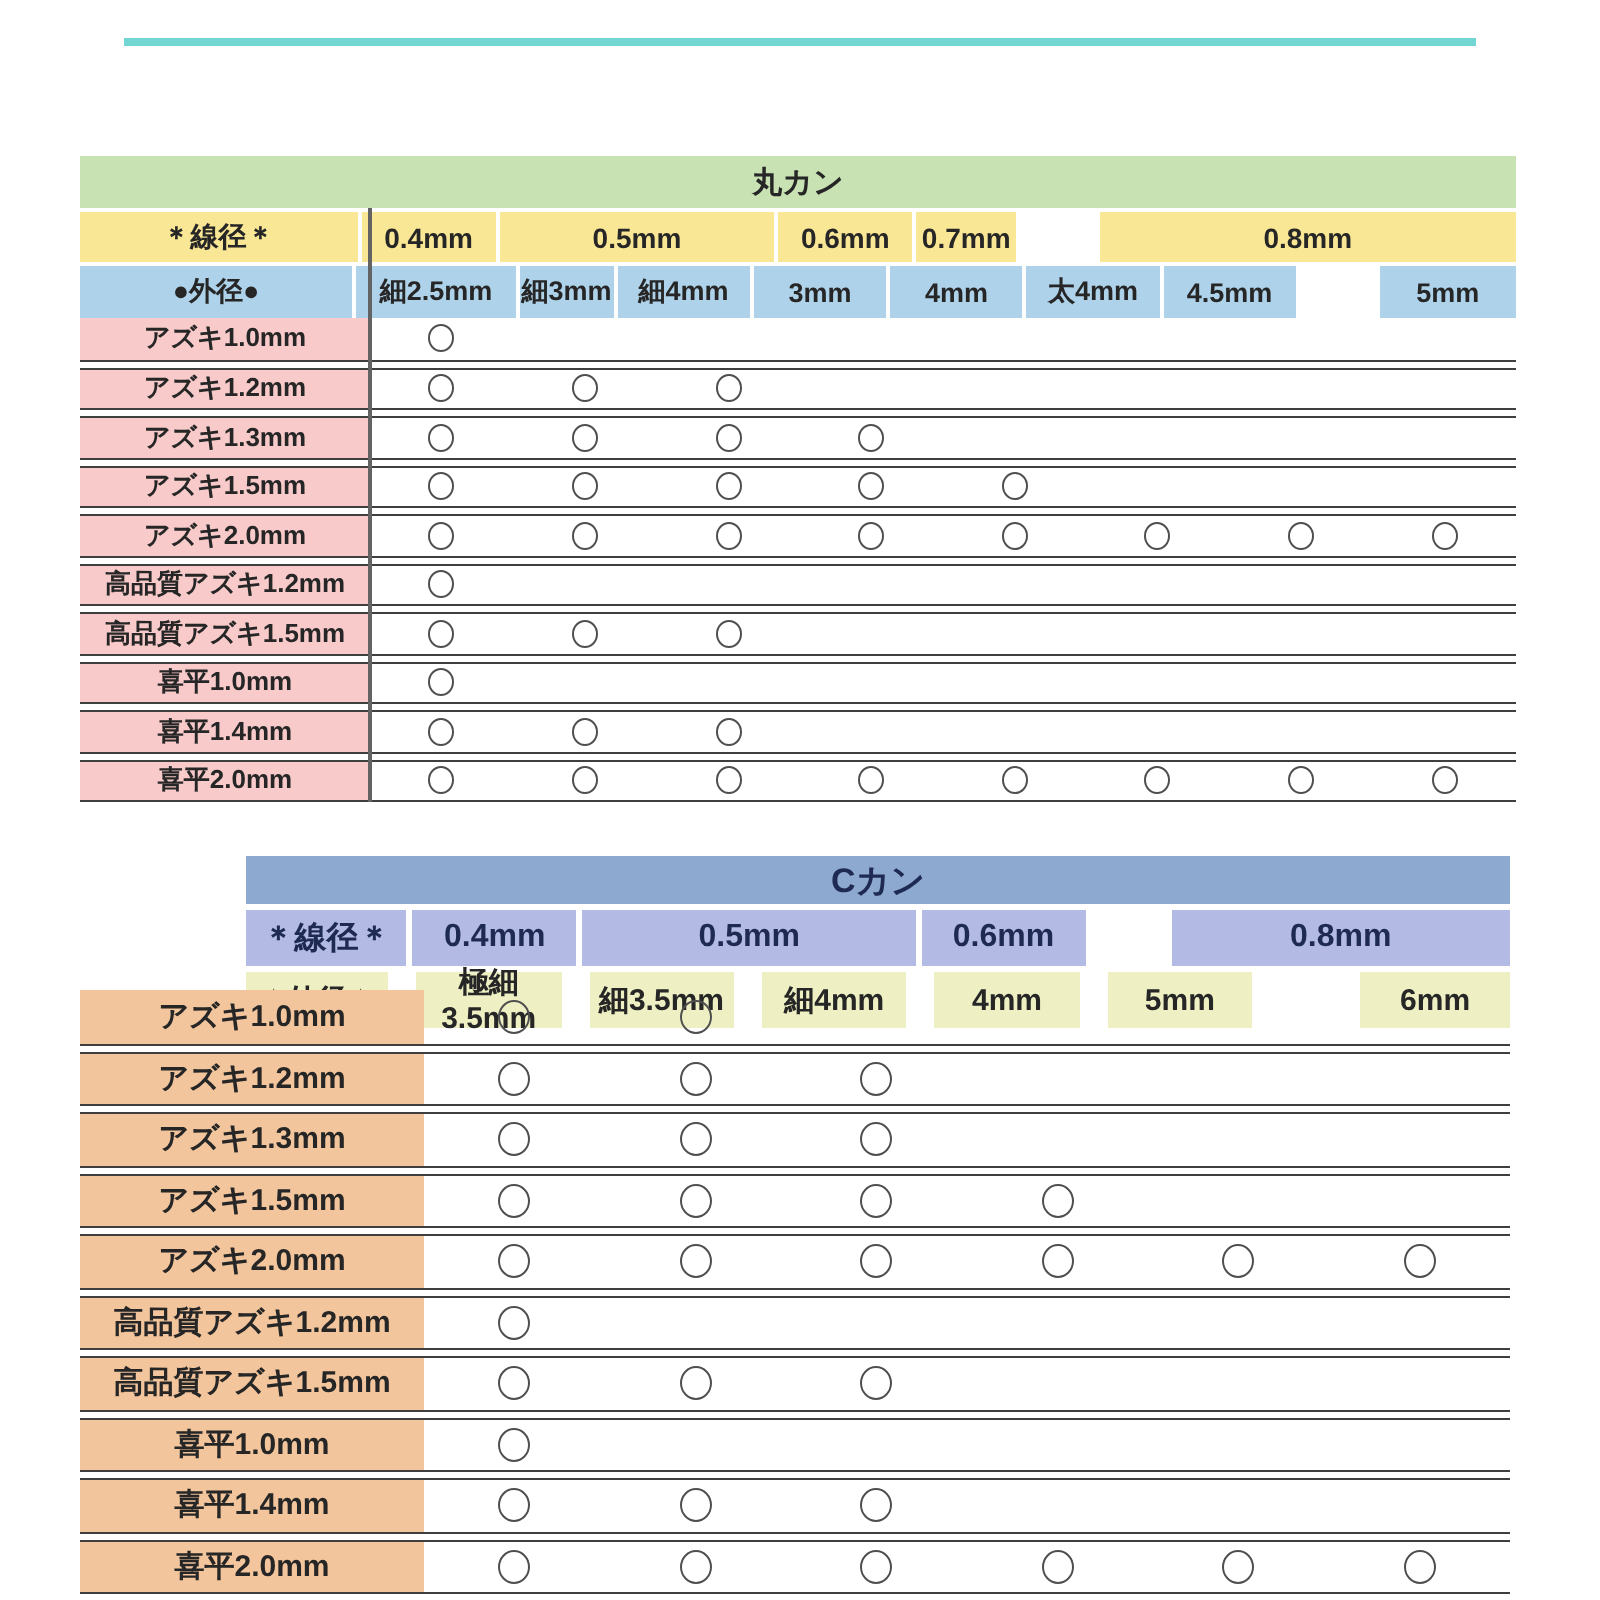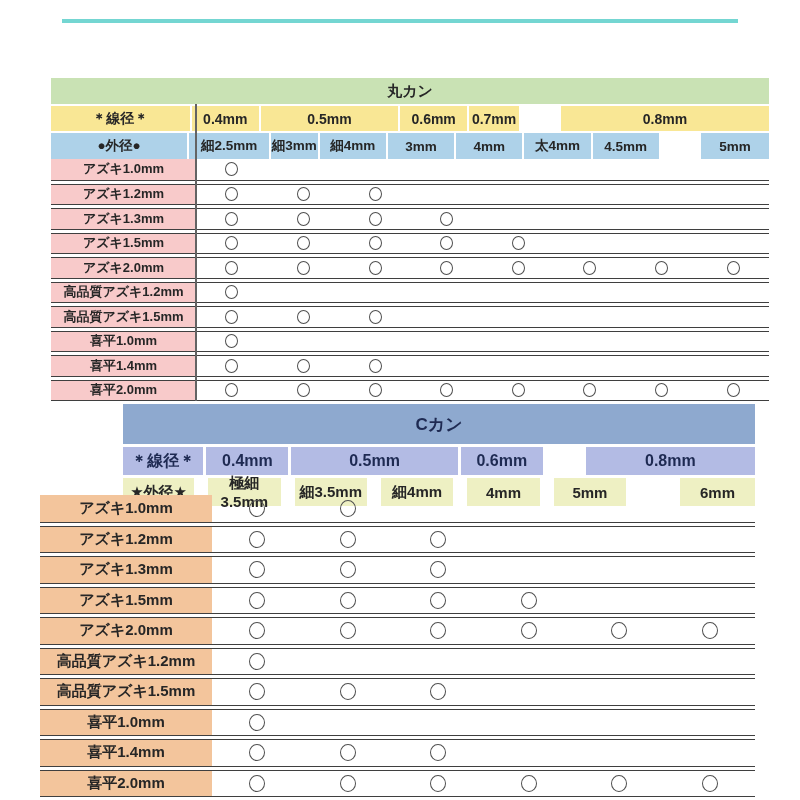--- a/index.html
+++ b/index.html
@@ -67,38 +67,38 @@
   .dcell{
     flex:1; display:flex; align-items:center; justify-content:center;
   }
   .circle{
     border:1.5px solid var(--c-circle);
     border-radius:50%;
     background:transparent;
   }
 
   
-  #t1{position:absolute; left:51px; top:78px; width:718px;}
+  #t1{position:absolute; left:40px; top:78px; width:718px;}
   #t1 .bar{height:26px; background:var(--c-m-header); font-size:15px; margin-bottom:2px;}
   #t1 .wire-row{height:25px; margin-bottom:2px;}
   #t1 .wire-row .hcell{background:var(--c-m-wire); font-size:14px;}
   #t1 .outer-row{height:26px;}
   #t1 .outer-row .hcell{background:var(--c-m-outer); font-size:13.5px;}
   #t1 .drow{height:21.5px;}
   #t1 .dlabel{width:145px; background:var(--c-m-label); font-size:13px;}
   #t1 .circle{width:13px; height:14px;}
   #t1 .vline{
     position:absolute; left:144px; top:26px; width:2px; height:297px;
     background:#636363; z-index:4;
   }
 
   
   #t2h{position:absolute; left:123px; top:404px; width:632px;}
-  #t2h .bar{height:40px; background:var(--c-c-header); font-size:17px;
-    color:var(--c-c-headtext); margin-bottom:3px;}
+  #t2h .bar{height:24px; background:var(--c-c-header); font-size:17px;
+    color:var(--c-c-headtext); margin-bottom:3px;margin-top:24px;}
   #t2h .wire-row{height:28px; margin-bottom:3px;}
   #t2h .wire-row .hcell{background:var(--c-c-wire); font-size:16px; color:var(--c-c-headtext); border-right:3px solid #fff;}
   #t2h .wire-row .hcell:last-child{border-right:none;}
   #t2h .outer-row{height:28px;gap:11px;}
   #t2h .outer-row .hcell{background:var(--c-c-outer); font-size:15px; border-right:3px solid #fff;}
   #t2h .outer-row .hcell:last-child{border-right:none;}
 
   
   #t2b{position:absolute; left:40px; top:495px; width:715px;}
   #t2b .drow{height:27.5px;}

